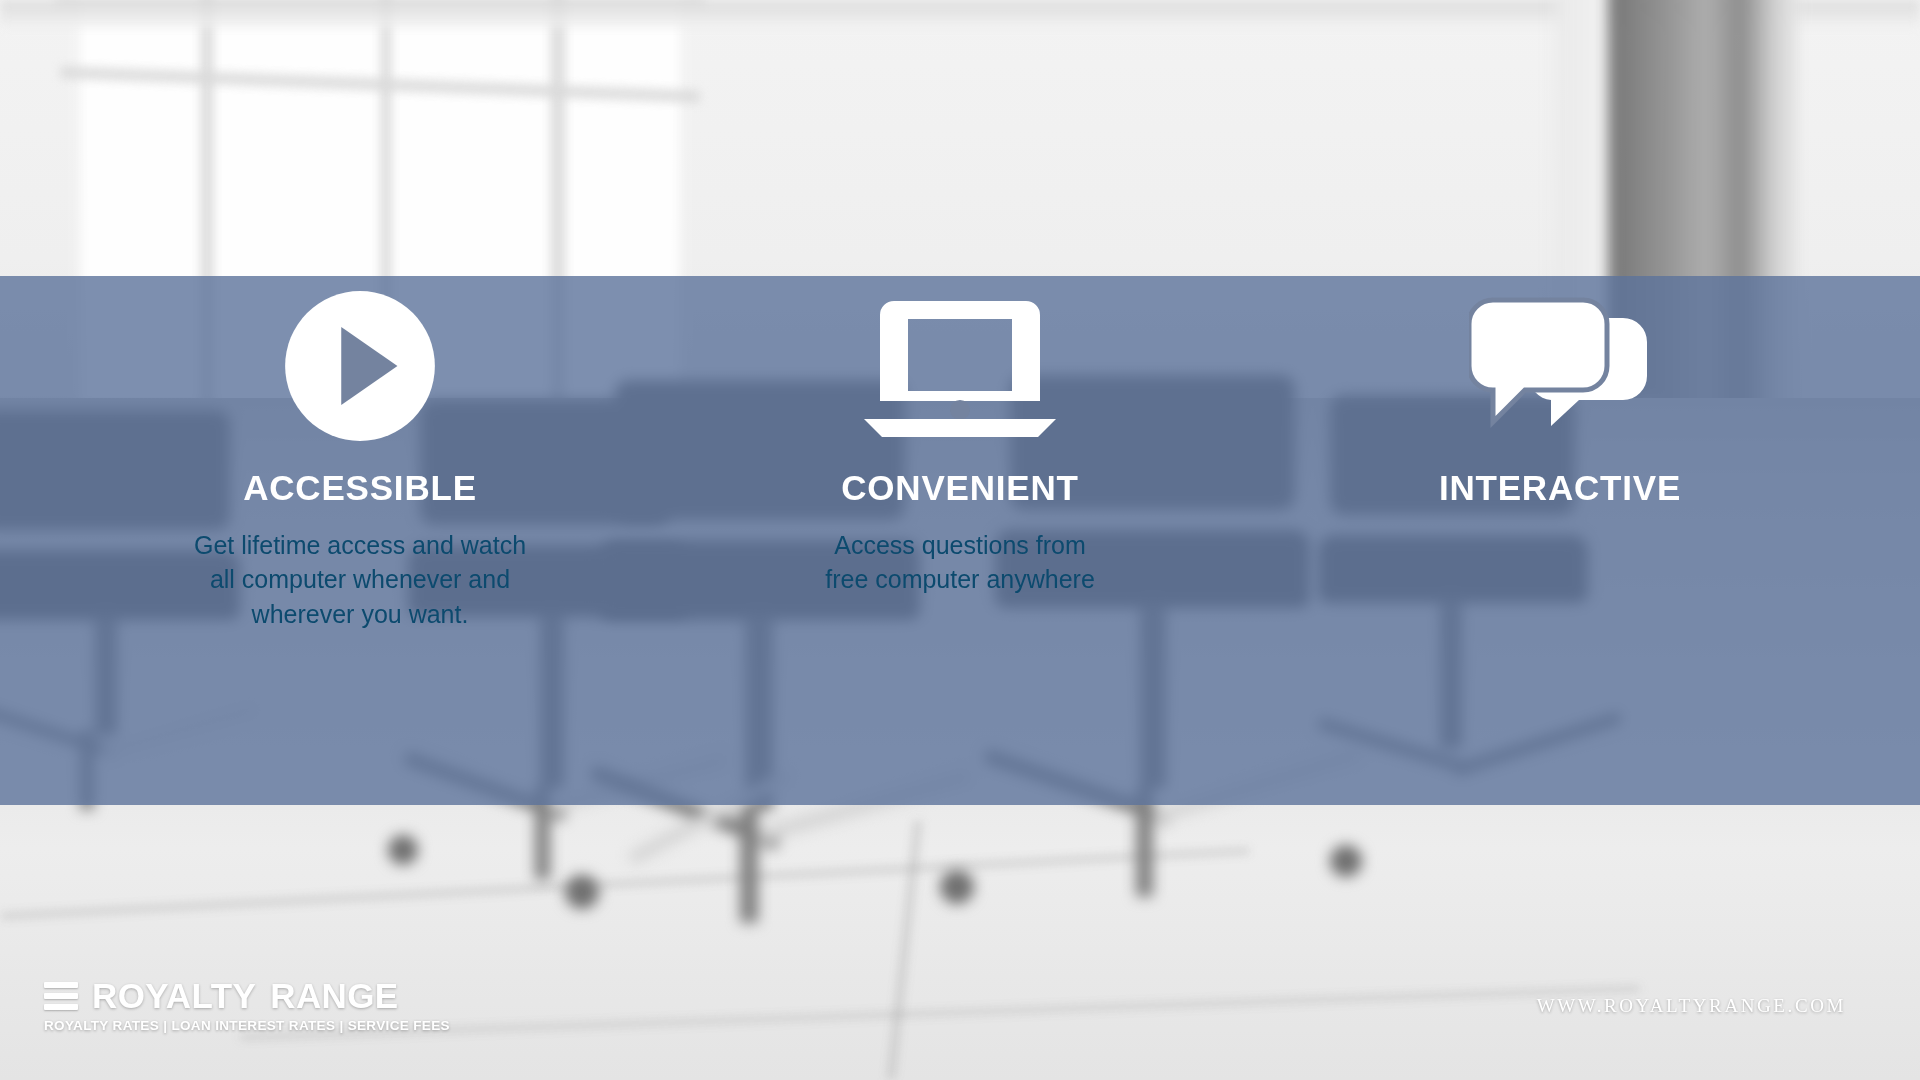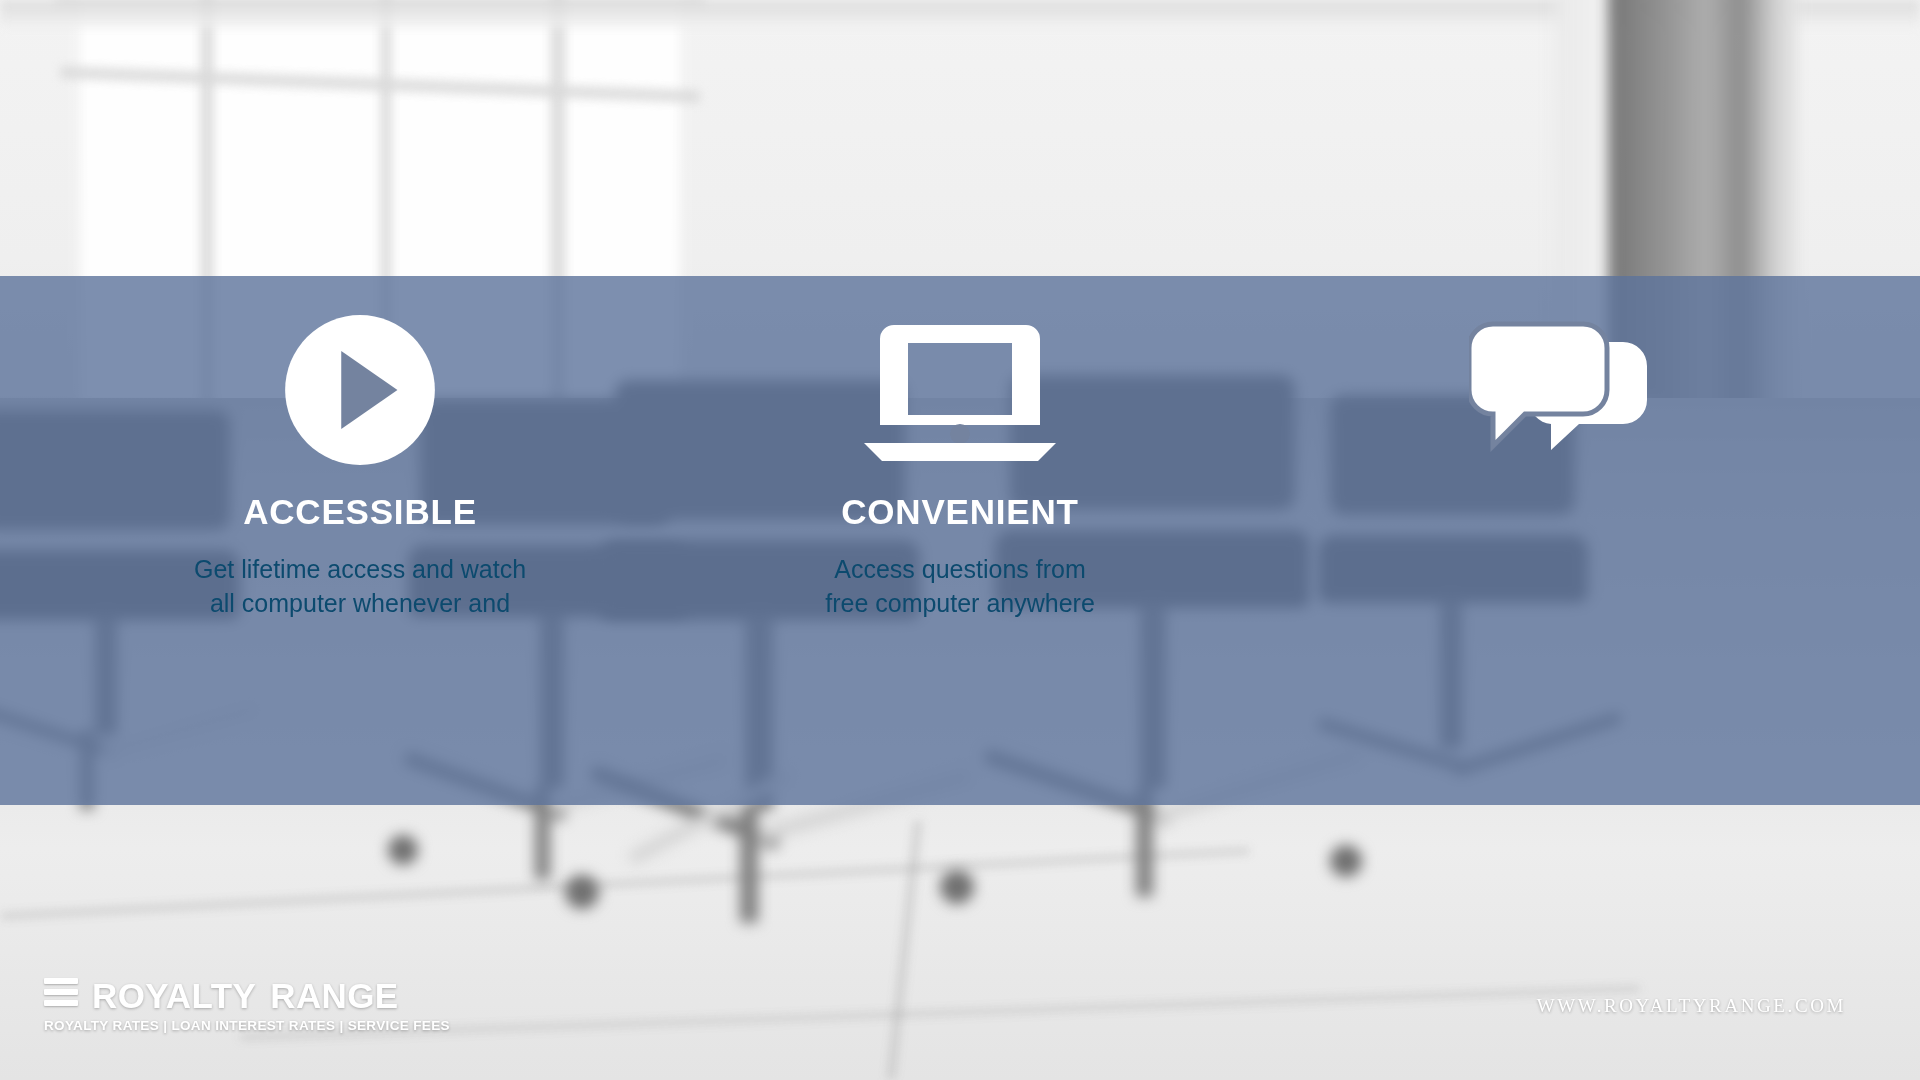--- a/index.html
+++ b/index.html
@@ -110,21 +110,21 @@
     font-size:19px;
     letter-spacing:2.6px;
     text-shadow:0 1px 3px rgba(0,0,0,.30);
     white-space:nowrap;
   }
 
   .logo {
     position:absolute; left:44px; top:978px;
     display:flex; flex-direction:column; gap:2px;
   }
-  .logo-top { display:flex; gap:14px; }
+  .logo-top { display:flex; align-items:center; gap:14px; }
   .hamburger { display:flex; flex-direction:column; gap:5px; width:34px; }
   .hamburger span {
     display:block; height:6px; background:#ffffff; border-radius:1px;
     box-shadow:0 1px 2px rgba(0,0,0,.25);
   }
   .logo-word {
     color:#ffffff;
     font-size:35px;
     font-weight:bold;
     letter-spacing:0.4px;
@@ -147,21 +147,20 @@
   .band {
     position:absolute; left:0; top:276px; width:1920px; height:529px;
     background:rgba(93,115,155,0.80);
   }
 
   .cols {
     position:absolute; inset:0;
     display:flex;
     align-items:flex-start;
     justify-content:center;
-    padding-top:24px;
   }
   .col {
     width:470px;
     display:flex; flex-direction:column; align-items:center;
     text-align:center;
   }
   .col.c1 { margin-right:130px; }
   .col.c2 { margin-right:130px; }
 
   .icon-wrap {
@@ -266,20 +265,21 @@
         <div class="icon-wrap">
           <svg width="156" height="156" viewBox="0 0 100 100" aria-hidden="true">
             <circle cx="50" cy="50" r="48" fill="#ffffff"></circle>
             <path d="M38 25 L74 50 L38 75 Z" fill="#74839f"></path>
           </svg>
         </div>
         <div class="col-title">ACCESSIBLE</div>
         <div class="col-body">
           <span>Get lifetime access and watch</span>
           <span>all computer whenever and</span>
+          <span>wherever you want.</span>
         </div>
       </div>
 
       <div class="col c2">
         <div class="icon-wrap">
           <svg width="200" height="150" viewBox="0 0 200 150" aria-hidden="true">
 
             <path d="M34 10 h132 a14 14 0 0 1 14 14 v86 h-160 v-86 a14 14 0 0 1 14 -14 z
                      M48 28 h104 v72 h-104 z" fill="#ffffff" fill-rule="evenodd"></path>
 
@@ -299,20 +299,21 @@
         <div class="icon-wrap">
           <svg width="182" height="140" viewBox="0 0 182 140" aria-hidden="true">
 
             <path d="M108 22 h46 a24 24 0 0 1 24 24 v34 a24 24 0 0 1 -24 24 h-44 l-28 26 v-26
                      a24 24 0 0 1 -22 -24 v-34 a24 24 0 0 1 24 -24 z" fill="#ffffff"></path>
 
             <path d="M28 4 h86 a24 24 0 0 1 24 24 v42 a24 24 0 0 1 -24 24 h-58 l-32 32 v-32 h-0
                      a24 24 0 0 1 -24 -24 v-42 a24 24 0 0 1 24 -24 z" fill="#ffffff" stroke="#74839f" stroke-width="5"></path>
           </svg>
         </div>
+        <div class="col-title">INTERACTIVE</div>
       </div>
 
     </div>
   </div>
 
   <div class="logo">
     <div class="logo-top">
       <span class="hamburger">
         <span></span>
           <span></span>

